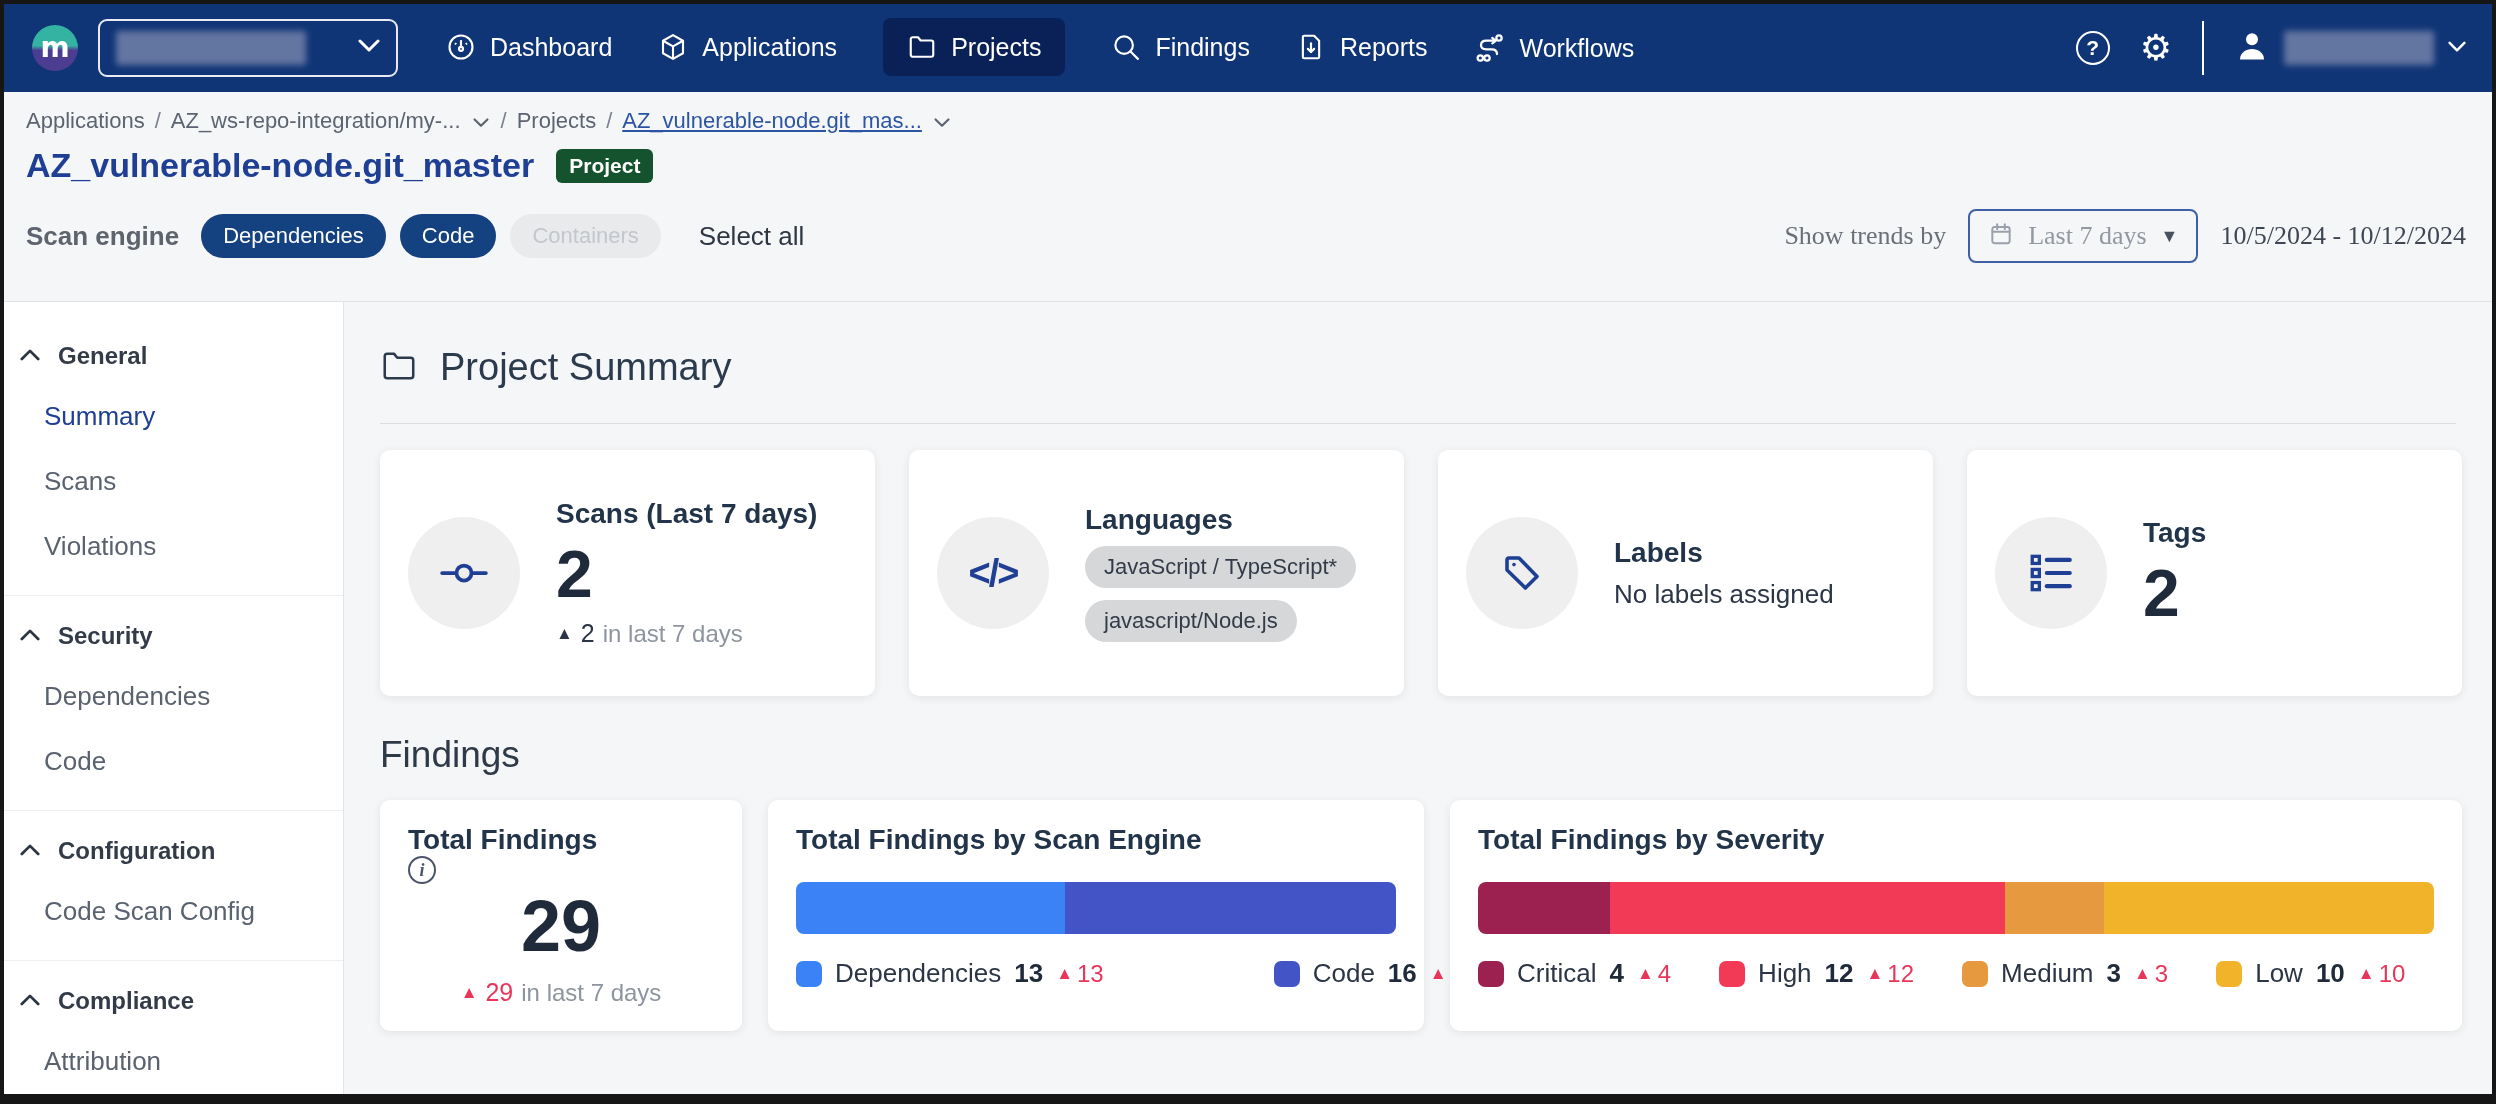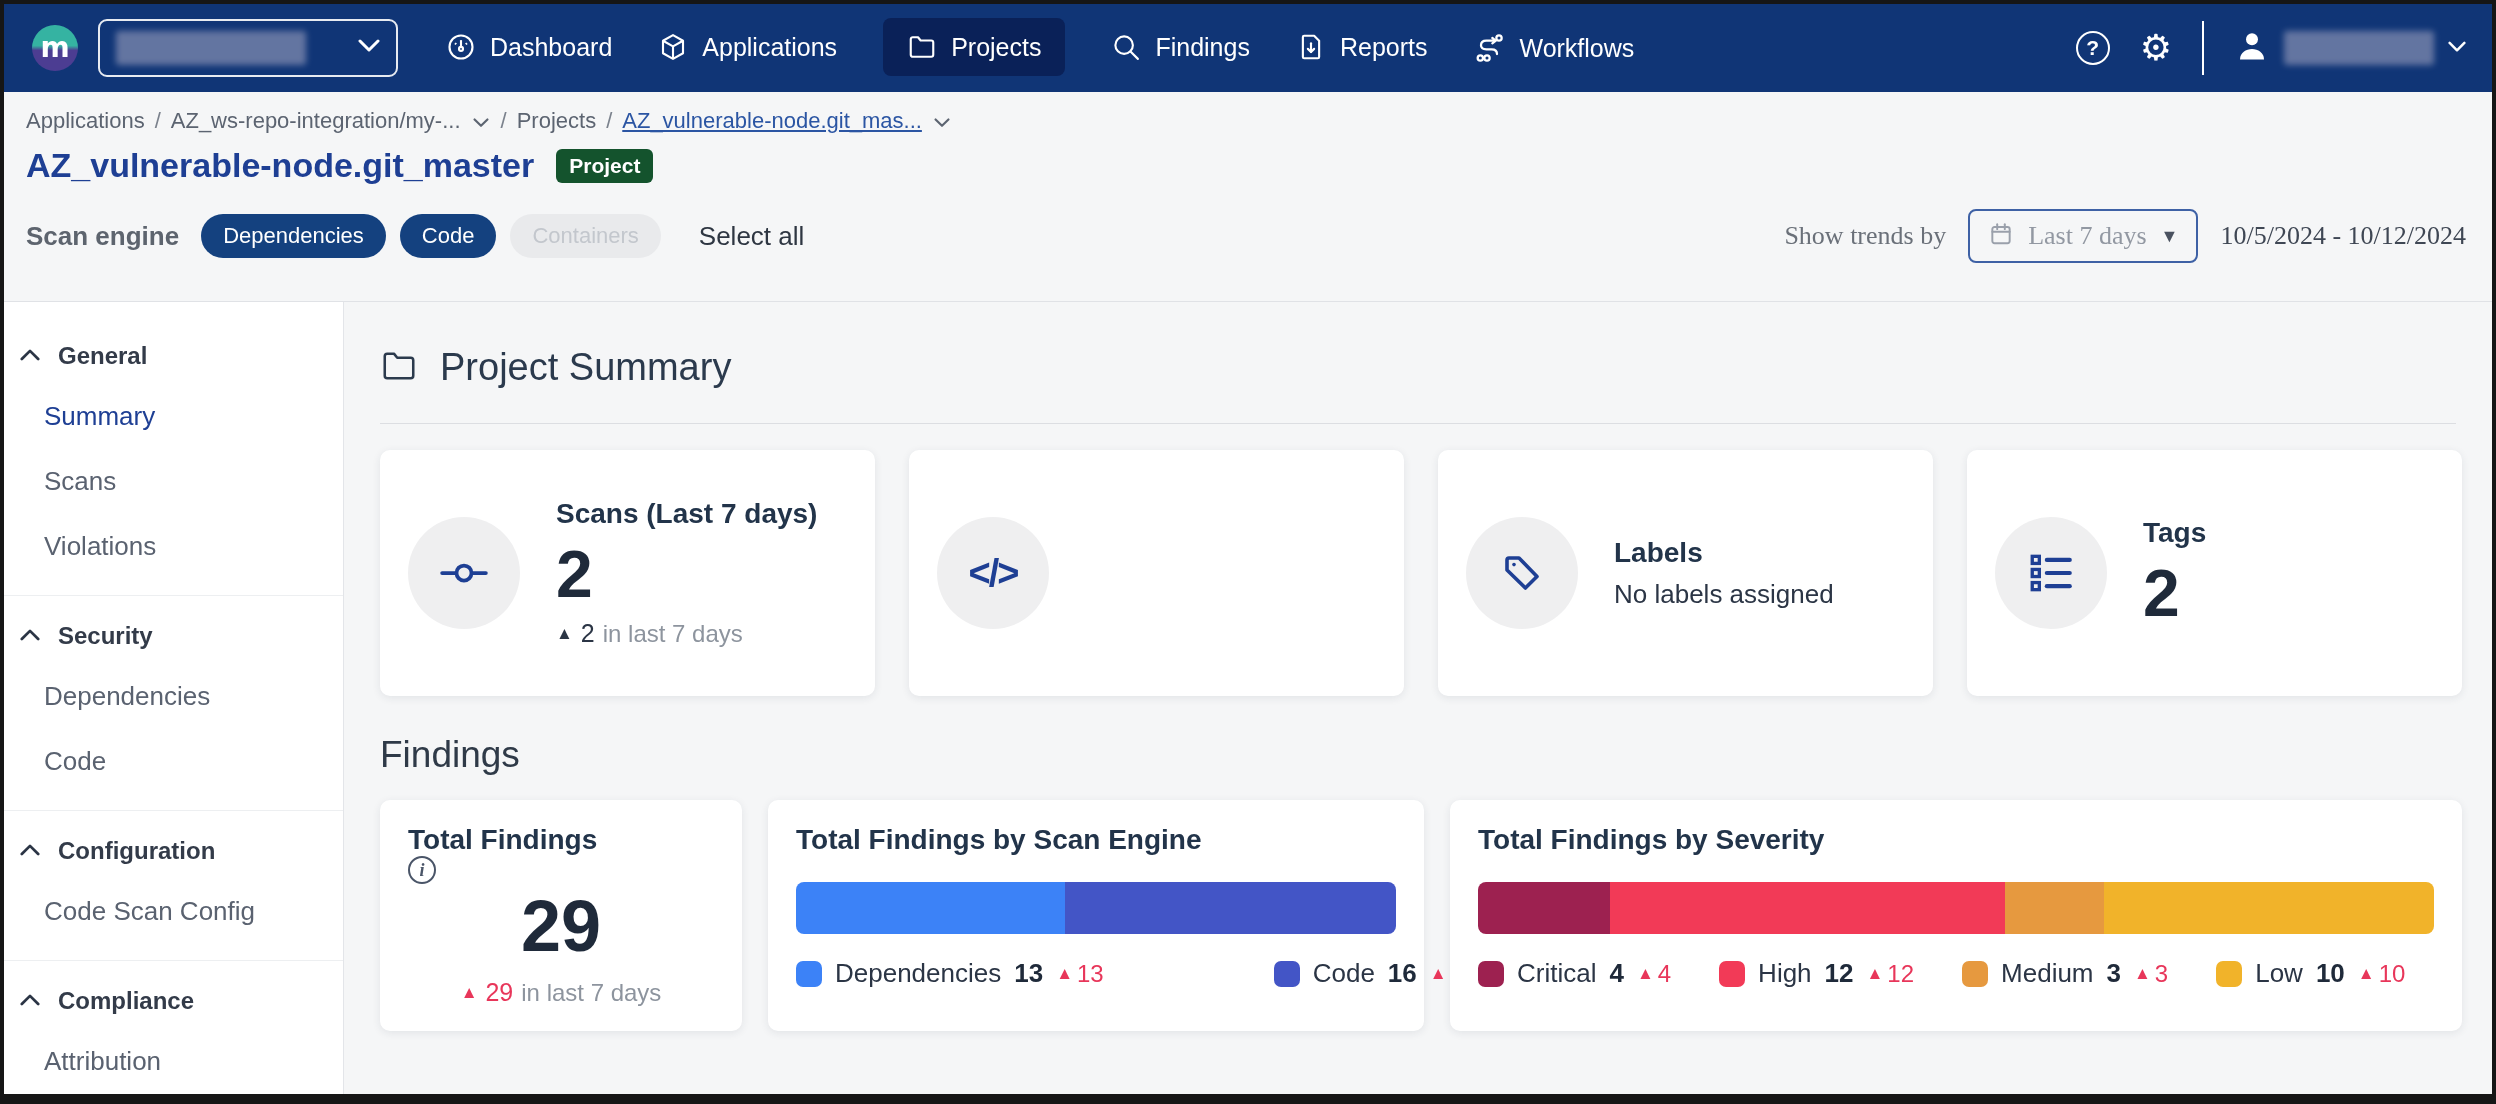--- a/index.html
+++ b/index.html
@@ -358,20 +358,27 @@
               <span class="t-val">2</span>
               <span class="t-suffix">in last 7 days</span>
             </div>
           </div>
         </div>
 
         <div class="card ov-card">
           <div class="icon-circle">
             <span class="code-glyph">&lt;/&gt;</span>
           </div>
+          <div class="ov-col">
+            <span class="c-title">Languages</span>
+            <div class="lang-pills">
+              <span class="lang-pill">JavaScript / TypeScript*</span>
+              <span class="lang-pill">javascript/Node.js</span>
+            </div>
+          </div>
         </div>
 
         <div class="card ov-card">
           <div class="icon-circle">
             <svg width="48" height="48" viewBox="0 0 24 24" fill="none" stroke="#1e3f94" stroke-width="1.8" stroke-linejoin="round">
               <path d="M4.5 10.5v-5c0-.6.4-1 1-1h5l9 9.2-5.8 5.8z"></path>
                 <circle cx="8" cy="7.8" r="0.9" fill="#1e3f94" stroke="none"></circle>
             </svg>
           </div>
           <div class="ov-col">

